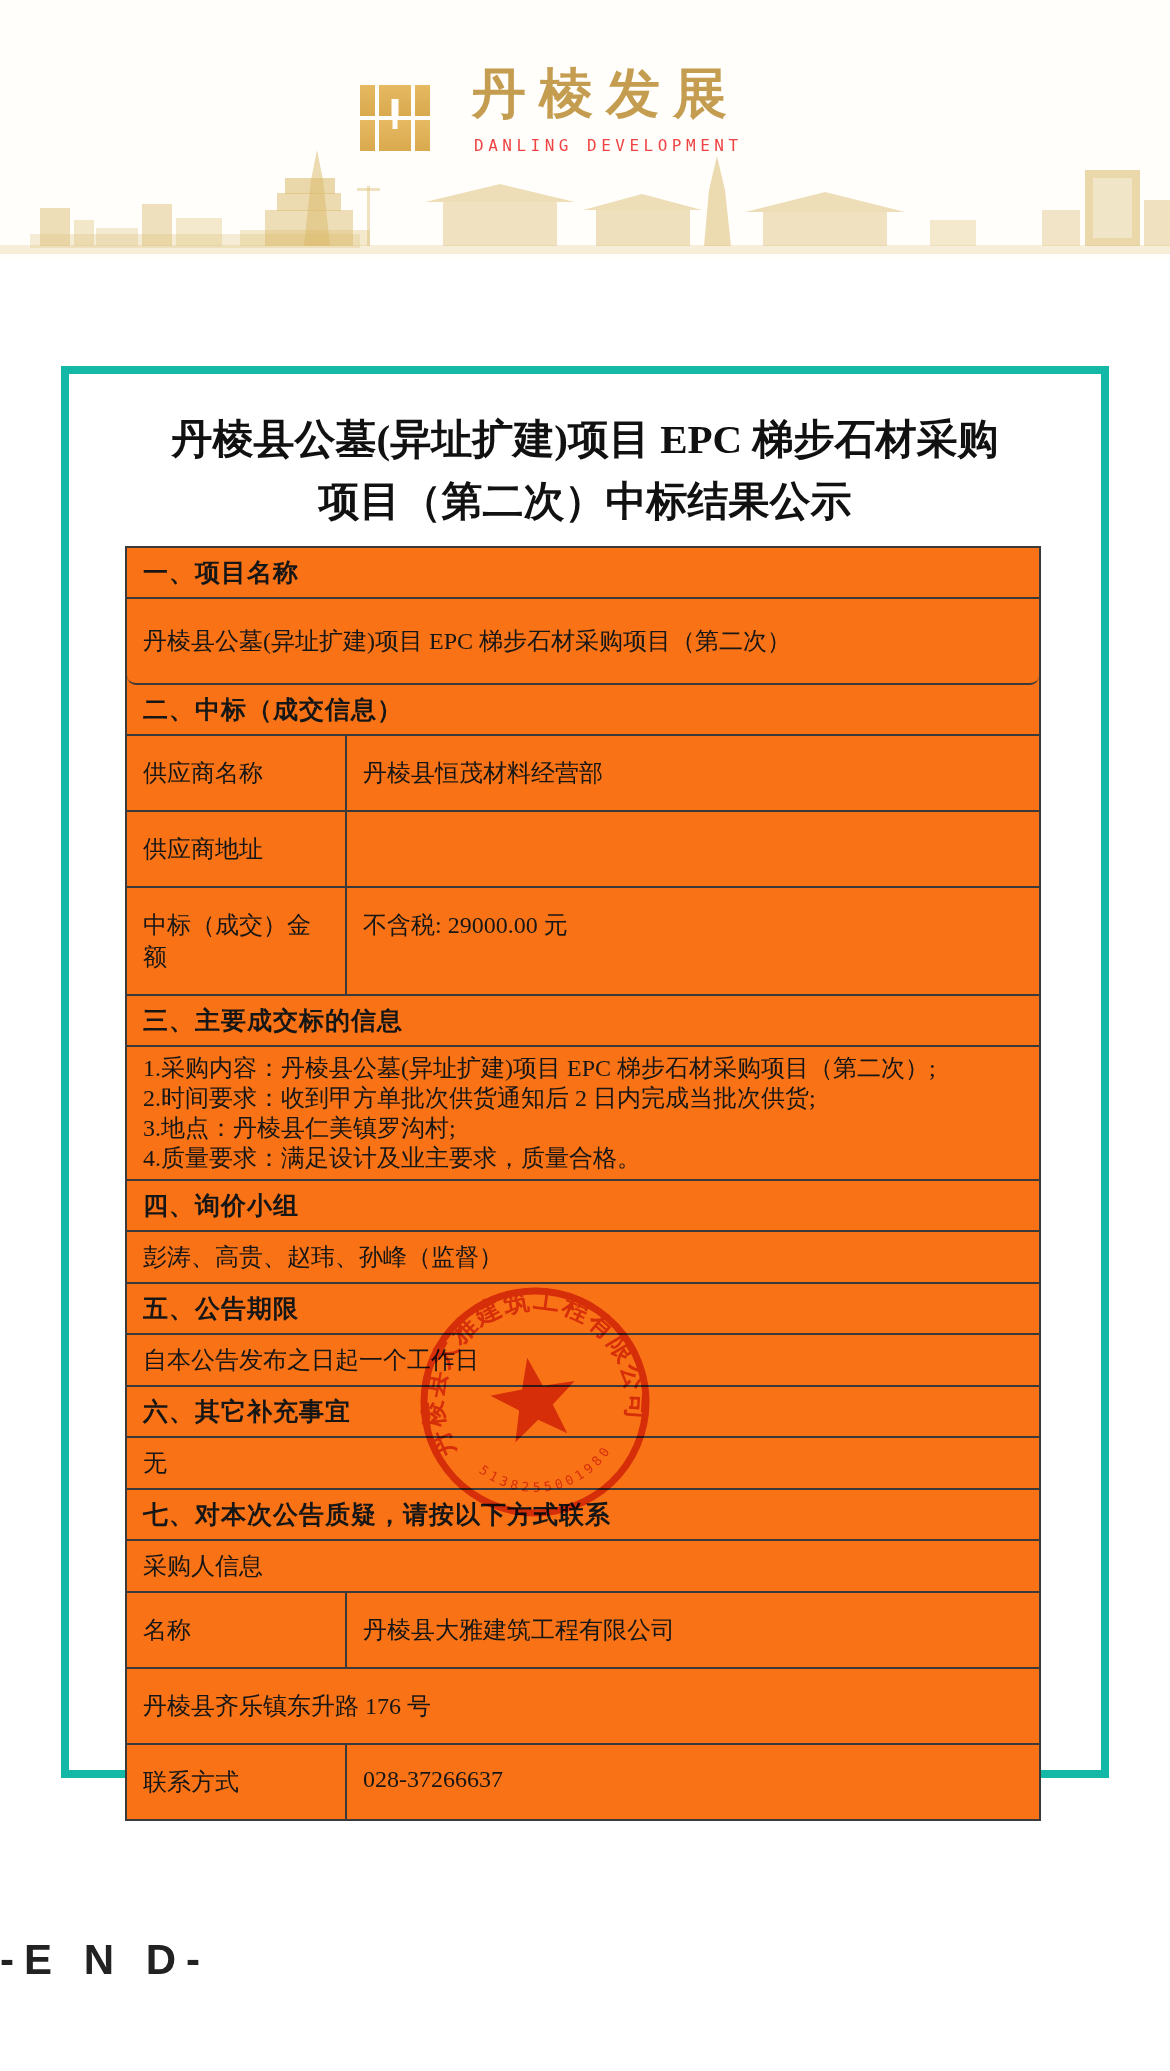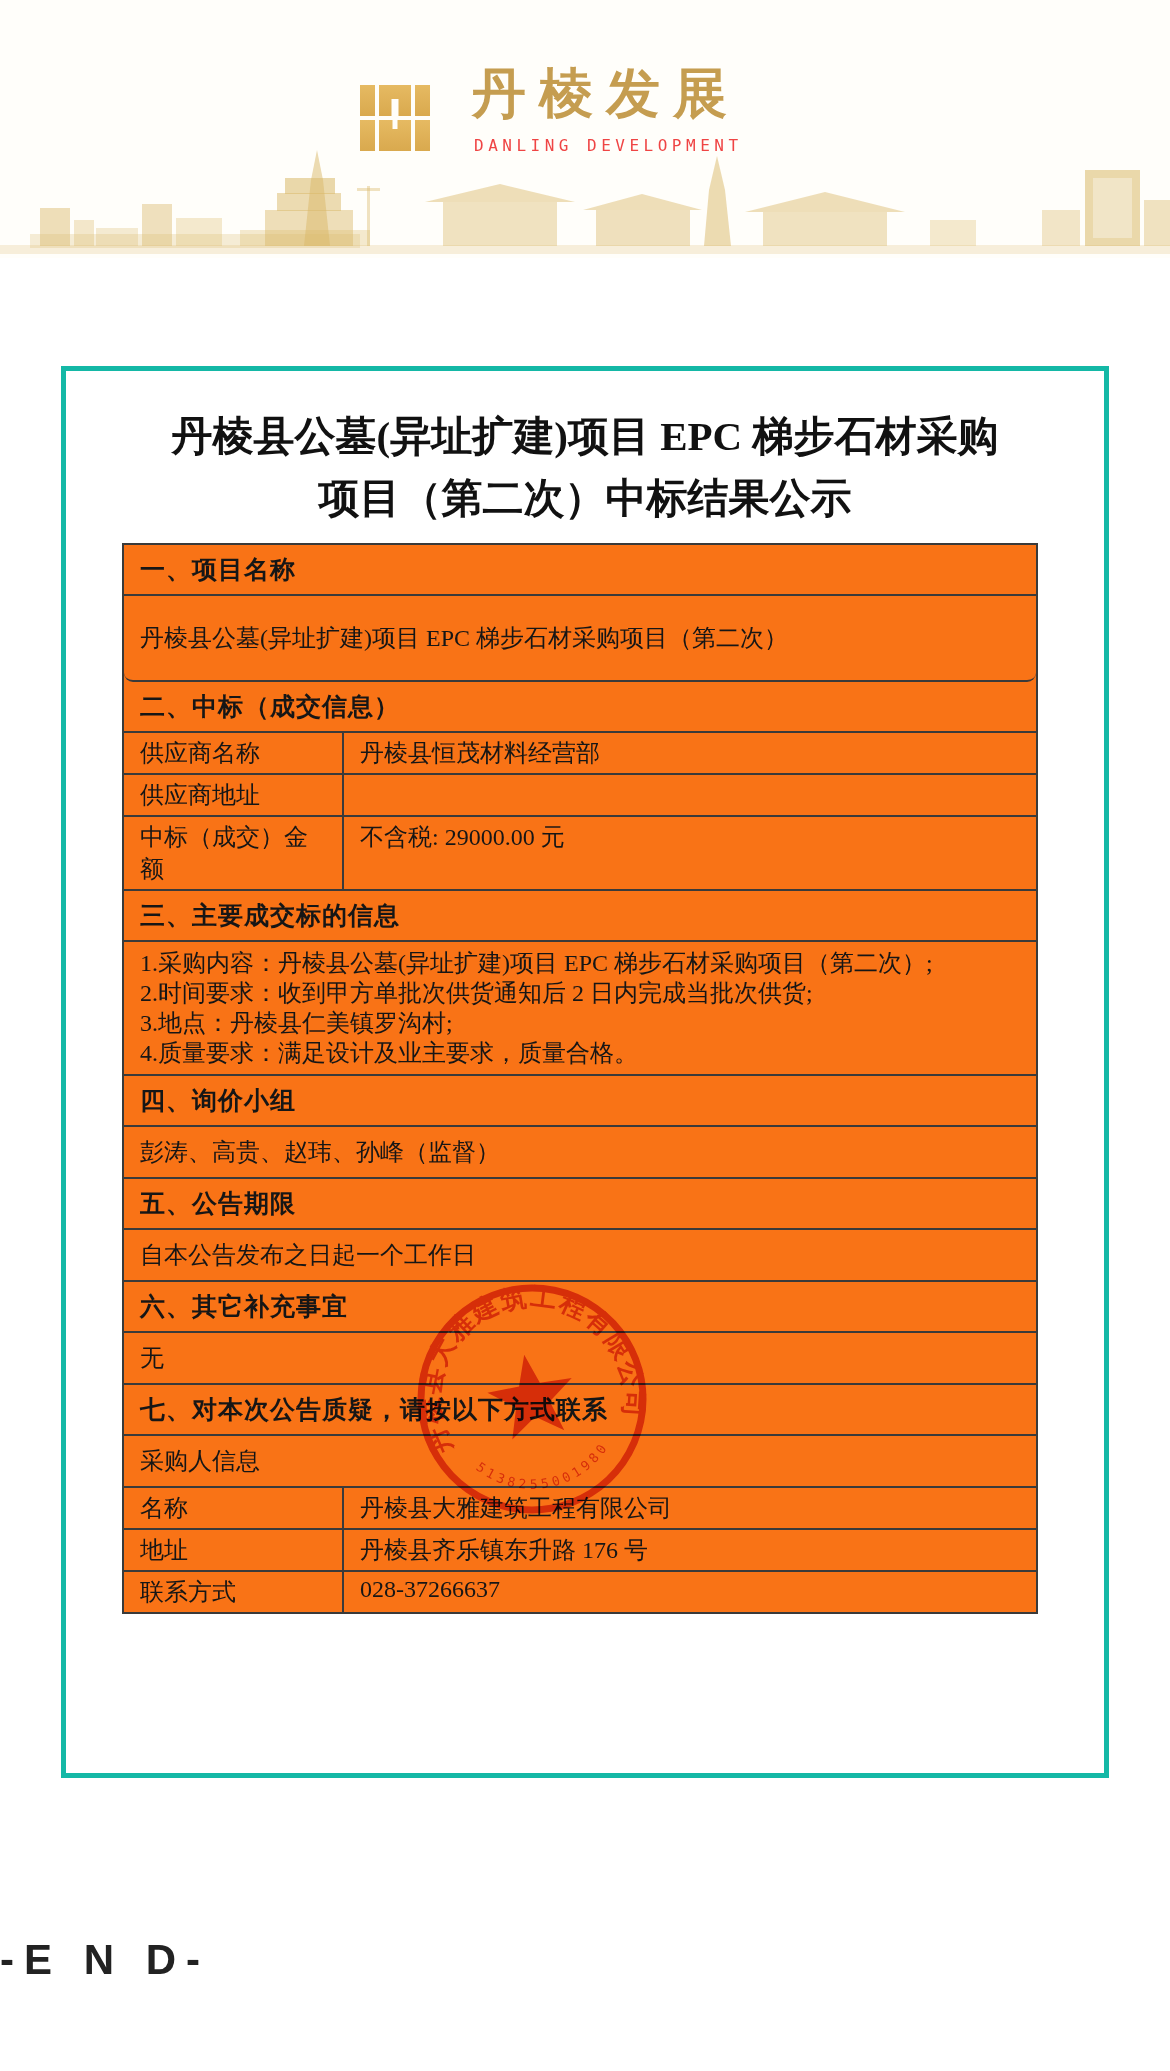--- a/index.html
+++ b/index.html
@@ -22,36 +22,36 @@
     width:5px; height:9px; background:#fffefa; transform:translateX(-50%); }
   .brand-text { position:absolute; left:472px; top:58px; width:340px; text-align:left; }
   .brand-cn { font-size:54px; font-weight:bold; letter-spacing:13px; color:#c59d50;
     font-family:"Liberation Serif","DejaVu Serif",serif; white-space:nowrap; }
   .brand-en { margin-top:5px; margin-left:2px; font-size:16px; letter-spacing:4.5px;
     color:#ef4444; font-family:"DejaVu Sans Mono","Liberation Mono",monospace; white-space:nowrap; }
   .skyline { position:absolute; left:0; top:148px; width:1170px; height:106px; }
 
   
   .doc-box { position:absolute; left:61px; top:366px; width:1048px; height:1412px;
-    border:5px solid #14b8a6; background:#ffffff; }
+    border:8px solid #14b8a6; background:#ffffff; }
   .doc-title { margin-top:34px; text-align:center; font-weight:bold;
     font-size:41px; line-height:62px; color:#111;
     font-family:"Liberation Serif","DejaVu Serif",serif; }
 
   
   .info-table { position:absolute; left:56px; top:172px; width:916px;
     border:2px solid #3a3a3a; background:#f97316; }
   .row { border-bottom:2px solid #3a3a3a; font-size:24px; color:#161616; }
   .row:last-child { border-bottom:none; }
   .row.section { font-family:"Liberation Sans","DejaVu Sans",sans-serif;
     font-weight:bold; font-size:25px; padding:8px 16px; letter-spacing:1px; }
   .row.full { padding:9px 16px; }
   .row.full.tall { padding:26px 16px;border-radius:9px; }
   .row.pair { display:flex; align-items:stretch; }
-  .row.pair .cell { padding:4px 16px; }
+  .row.pair .cell { padding:21px 16px; }
   .row.pair .label { width:220px; flex:0 0 220px; border-right:2px solid #3a3a3a; }
   .row.pair .value { flex:1; }
   .row.lines { padding:6px 16px; }
   .row.lines .line { line-height:30px; }
 
   
   .seal { position:absolute; left:346px; top:908px; width:240px; height:240px;
     mix-blend-mode:multiply; opacity:0.88; transform:rotate(-10deg); pointer-events:none; }
 
   
@@ -141,21 +141,20 @@
         <div class="row full">自本公告发布之日起一个工作日</div>
         <div class="row section">六、其它补充事宜</div>
         <div class="row full">无</div>
         <div class="row section">七、对本次公告质疑，请按以下方式联系</div>
         <div class="row full">采购人信息</div>
         <div class="row pair">
           <div class="cell label">名称</div>
           <div class="cell value">丹棱县大雅建筑工程有限公司</div>
         </div>
         <div class="row pair">
-          <div class="cell label">地址</div>
           <div class="cell value">丹棱县齐乐镇东升路 176 号</div>
         </div>
         <div class="row pair">
           <div class="cell label">联系方式</div>
           <div class="cell value">028-37266637</div>
         </div>
       </div>
 
     <div class="seal">
       <svg viewBox="0 0 240 240" width="240" height="240">

